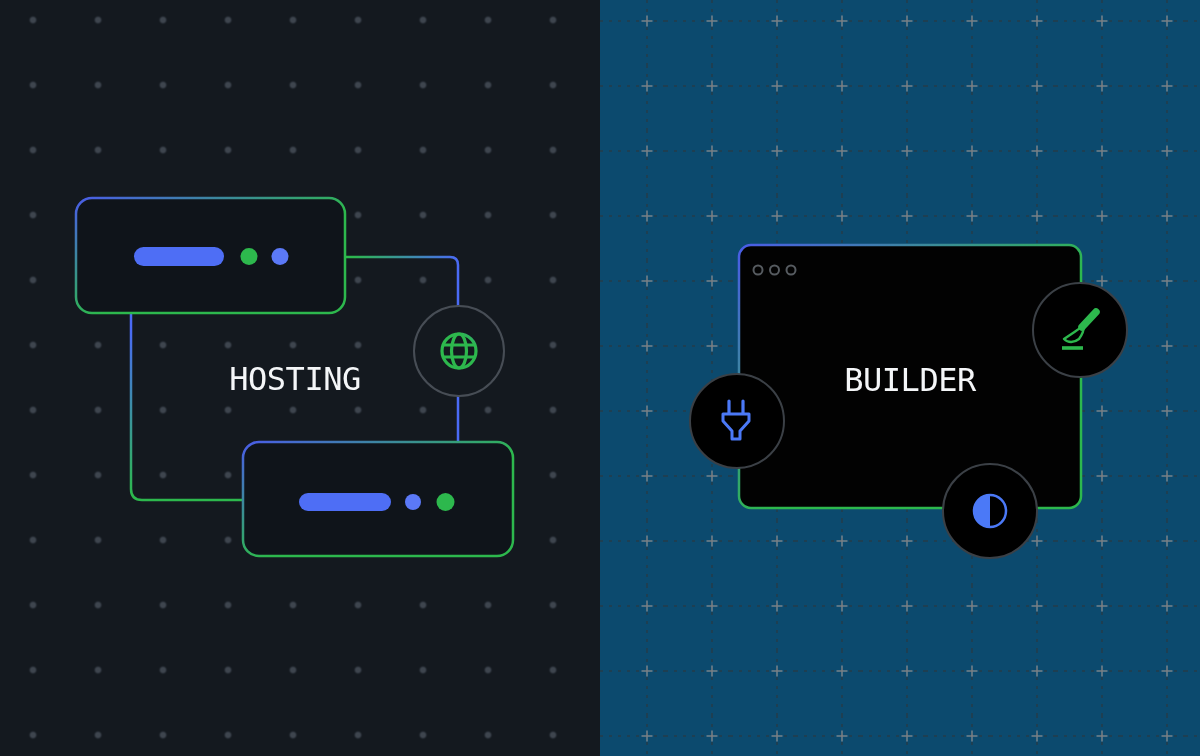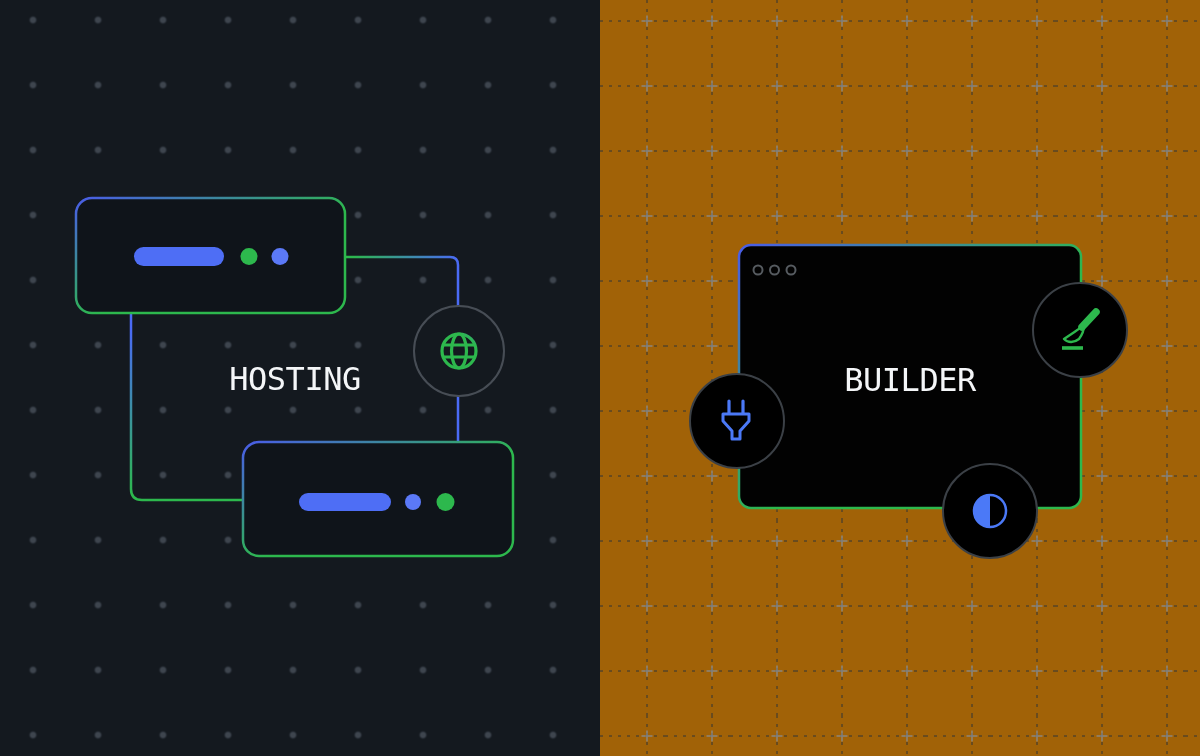--- a/index.html
+++ b/index.html
@@ -24,21 +24,21 @@
   .panel.left {
     background-color: #14191f;
     background-image: radial-gradient(circle,
       rgba(150,162,178,0.32) 2.4px,
       rgba(150,162,178,0.13) 3.4px,
       transparent 4.3px);
     background-size: 65px 65px;
     background-position: 0.5px -12.5px;
   }
   .panel.right {
-    background-color: #a16207;
+    background-color: #0c4a6e;
   }
   svg.layer {
     position: absolute;
     left: 0;
     top: 0;
     display: block;
   }
   .label {
     position: absolute;
     transform: translate(-50%, -50%);

